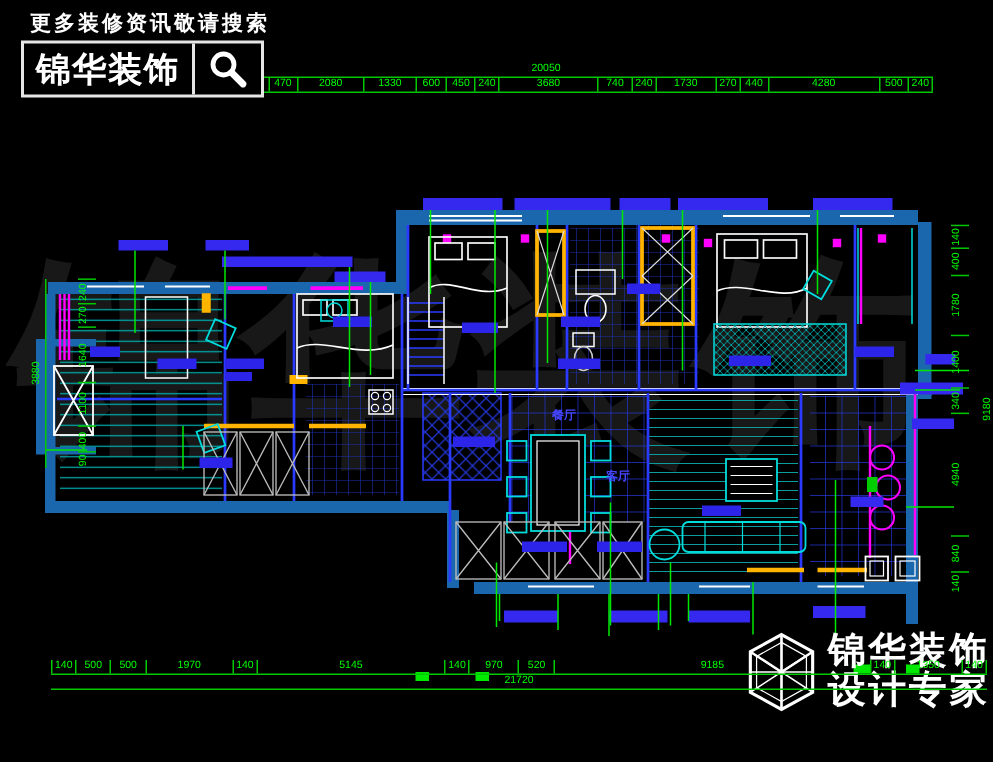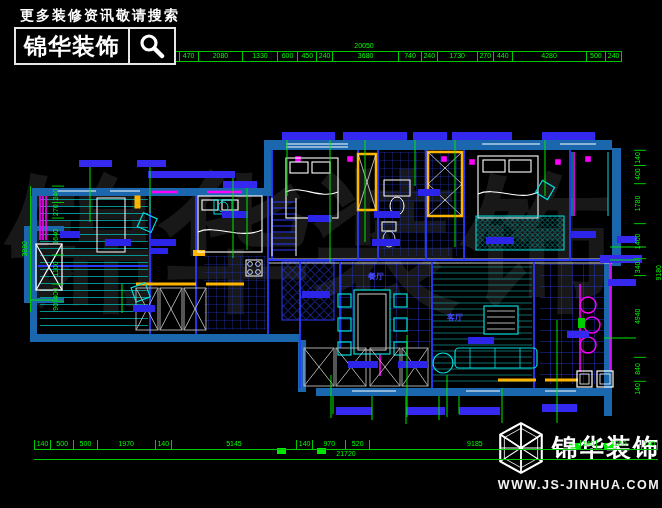--- a/index.html
+++ b/index.html
@@ -302,21 +302,21 @@
 
   <g fill="#00e800">
     <rect x="277" y="448" width="9" height="6"></rect>
       <rect x="317" y="448" width="9" height="6"></rect>
     <rect x="569" y="443" width="11" height="6"></rect>
       <rect x="604" y="443" width="9" height="6"></rect>
   </g>
 </svg>
 
 <div class="rlabel" style="left:368px;top:271px;font-family:Liberation Mono, monospace;">餐厅</div>
-<div class="rlabel" style="left:447px;top:312px;">客厅</div>
+<div class="rlabel" style="left:404px;top:312px;">客厅</div>
 
 <div class="dimh" style="left:106px;top:42px;width:516px;">
   <div class="total">20050</div>
   <div class="segrow">
       <span class="dimseg" style="flex-grow: 240;">240</span>
       <span class="dimseg" style="flex-grow: 800;">800</span>
       <span class="dimseg" style="flex-grow: 1240;">1240</span>
       <span class="dimseg" style="flex-grow: 470;">470</span>
       <span class="dimseg" style="flex-grow: 2080;">2080</span>
       <span class="dimseg" style="flex-grow: 1330;">1330</span>
@@ -383,16 +383,16 @@
 <div class="footer">
   <div class="row">
     <svg width="50" height="54" viewBox="0 0 48 52">
       <path d="M24,2L44,13V39L24,50L4,39V13Z" stroke="#fff" stroke-width="2" fill="none"></path>
       <path d="M4,13L24,26L44,13 M24,26V50 M24,2V26" stroke="#fff" stroke-width="1.6" fill="none"></path>
       <path d="M4,13L44,39 M44,13L4,39 M24,2L24,50 M4,26H44" stroke="#fff" stroke-width="1" fill="none"></path>
       <path d="M24,7L40,16V36L24,45L8,36V16Z" stroke="#fff" stroke-width="0.8" fill="none"></path>
     </svg>
     <div class="names">
       <div>锦华装饰</div>
+      <div>设计专家</div>
     </div>
   </div>
-  <div class="site">WWW.JS-JINHUA.COM</div>
 </div>
 
 </body></html>

